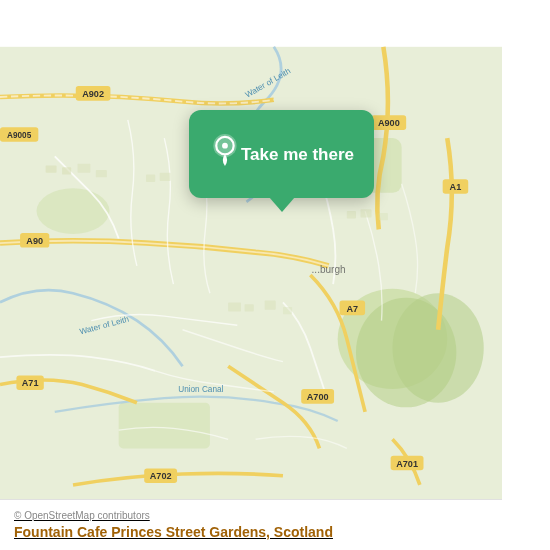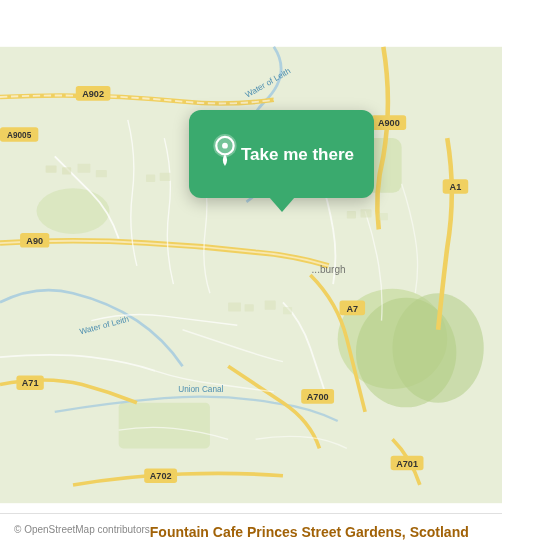--- a/index.html
+++ b/index.html
@@ -75,20 +75,22 @@
       border-top: 1px solid #e0e0e0;
       padding: 10px 14px;
       display: flex;
       align-items: center;
       justify-content: space-between;
       z-index: 20;
     }
 
     #bottom-left {
       display: flex;
+      flex-direction: column;
+      text-decoration: underline;
     }
 
     #copyright-text {
       font-size: 10px;
       color: #888;
       margin-bottom: 3px;
     }
 
     #location-name {
       font-size: 14px;

